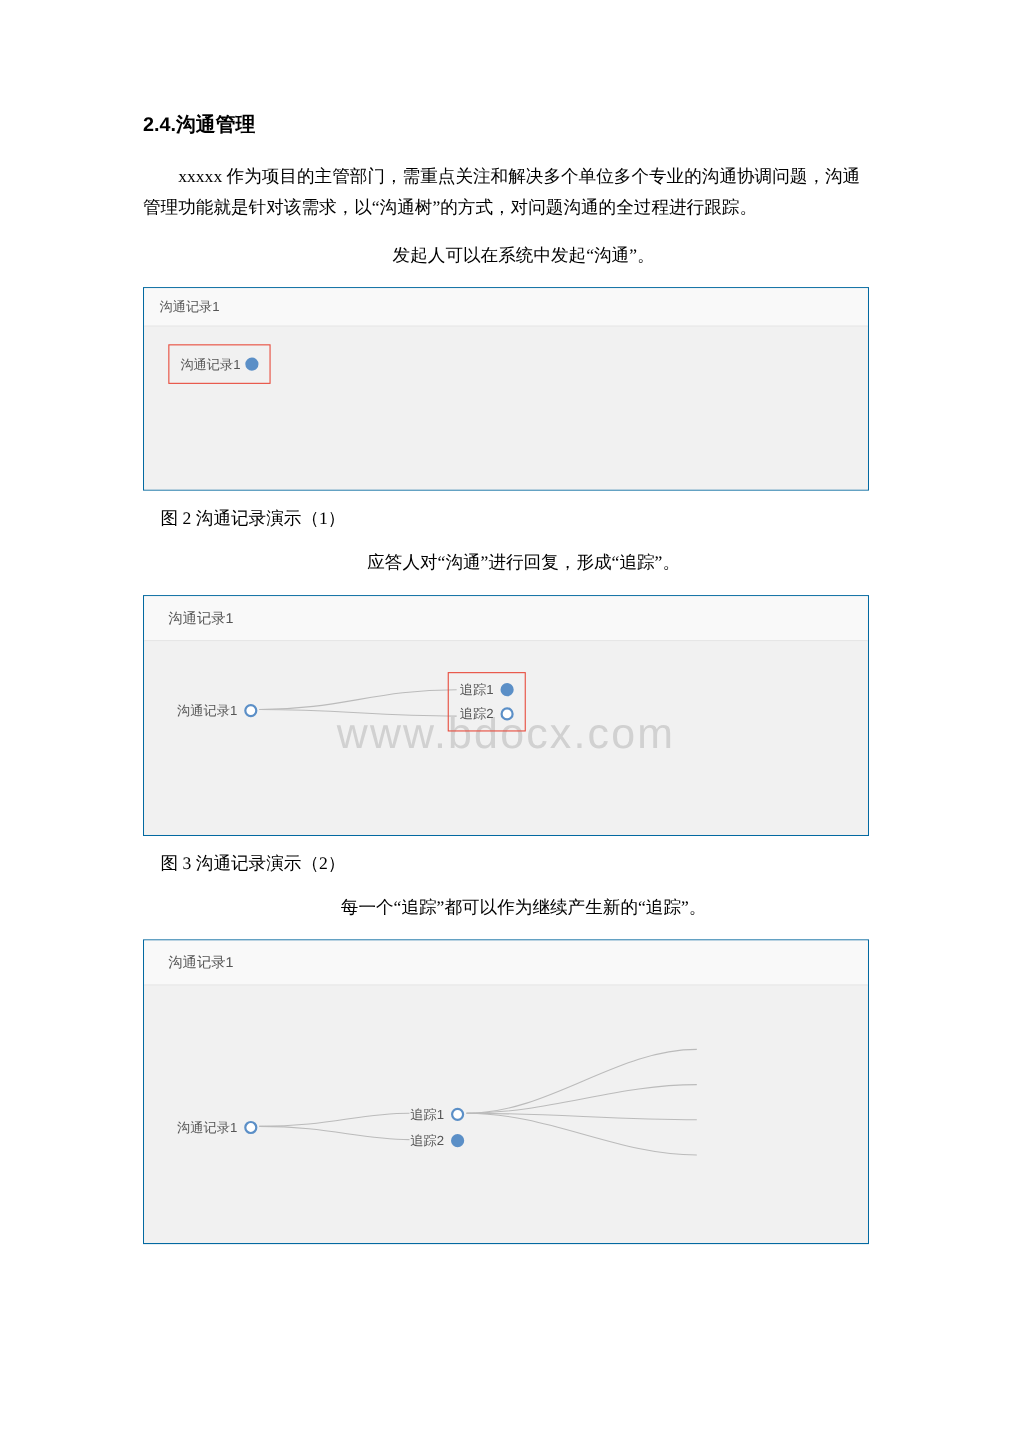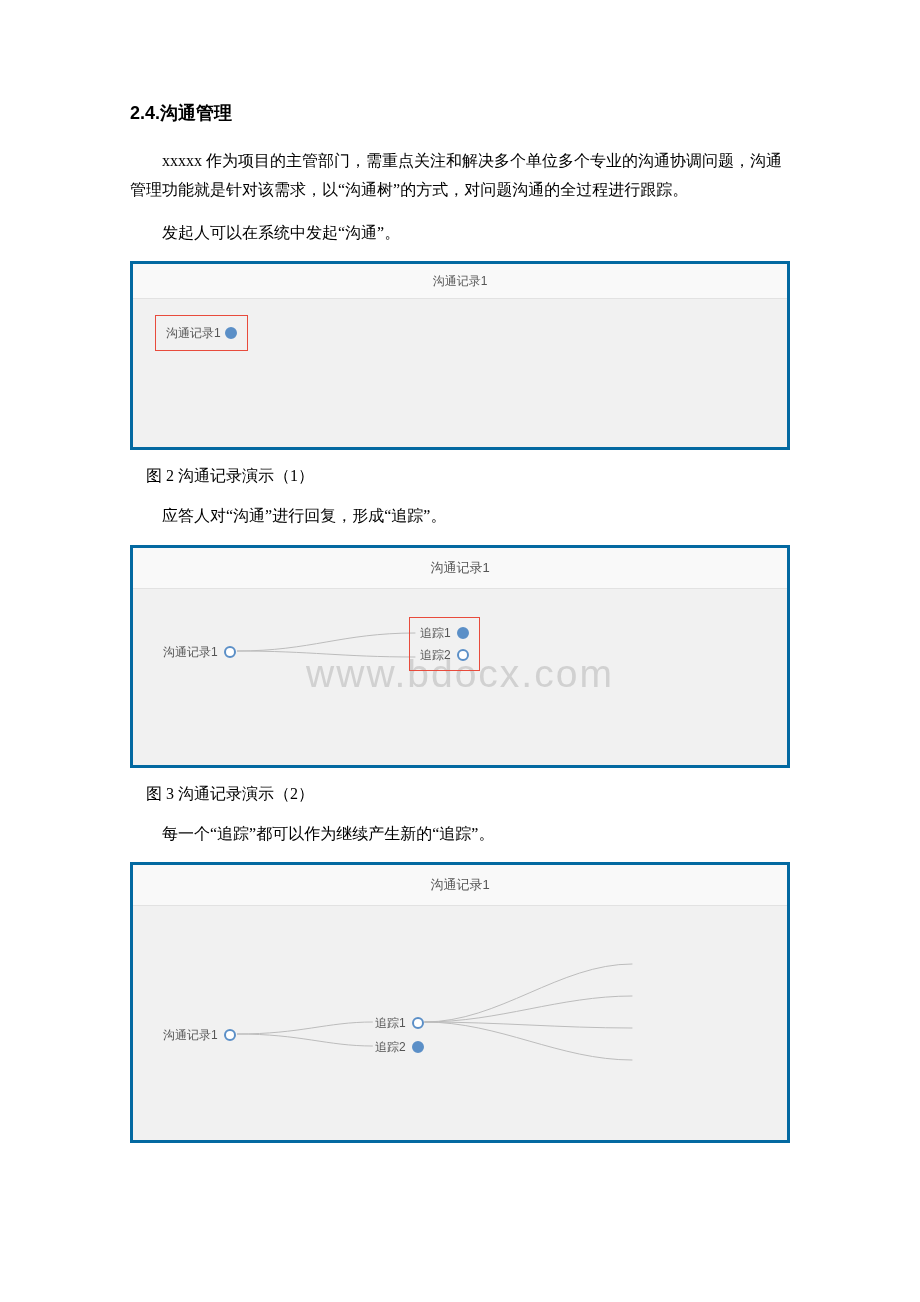--- a/index.html
+++ b/index.html
@@ -18,36 +18,35 @@
       font-weight: bold;
       font-size: 18px;
       text-align: left;
       margin-bottom: 20px;
     }
     p.para {
       text-indent: 2em;
       margin-bottom: 14px;
       line-height: 1.8;
     }
-    p.para.noindent { text-indent: 2em; }
+    p.para.noindent { text-indent: 2em; text-align: center; }
     p.caption {
       text-indent: 1em;
       margin: 14px 0 14px 0;
     }
 
     .panel {
-      border: 3px solid #0369a1;
+      border: 1px solid #0369a1;
       background: #f2f2f2;
       width: 100%;
       margin-top: 6px;
       margin-bottom: 10px;
       font-family: "Microsoft YaHei", sans-serif;
       font-size: 11px;
       color: #555;
-      text-align: center;
     }
     .panel .tabbar {
       background: #f9f9f9;
       border-bottom: 1px solid #e2e2e2;
       padding: 8px 14px;
       font-size: 12px;
     }
     .panel .tabbar.tall { padding: 10px 22px; font-size: 13px; }
     .panel .canvas {
       background: #f1f1f1;

